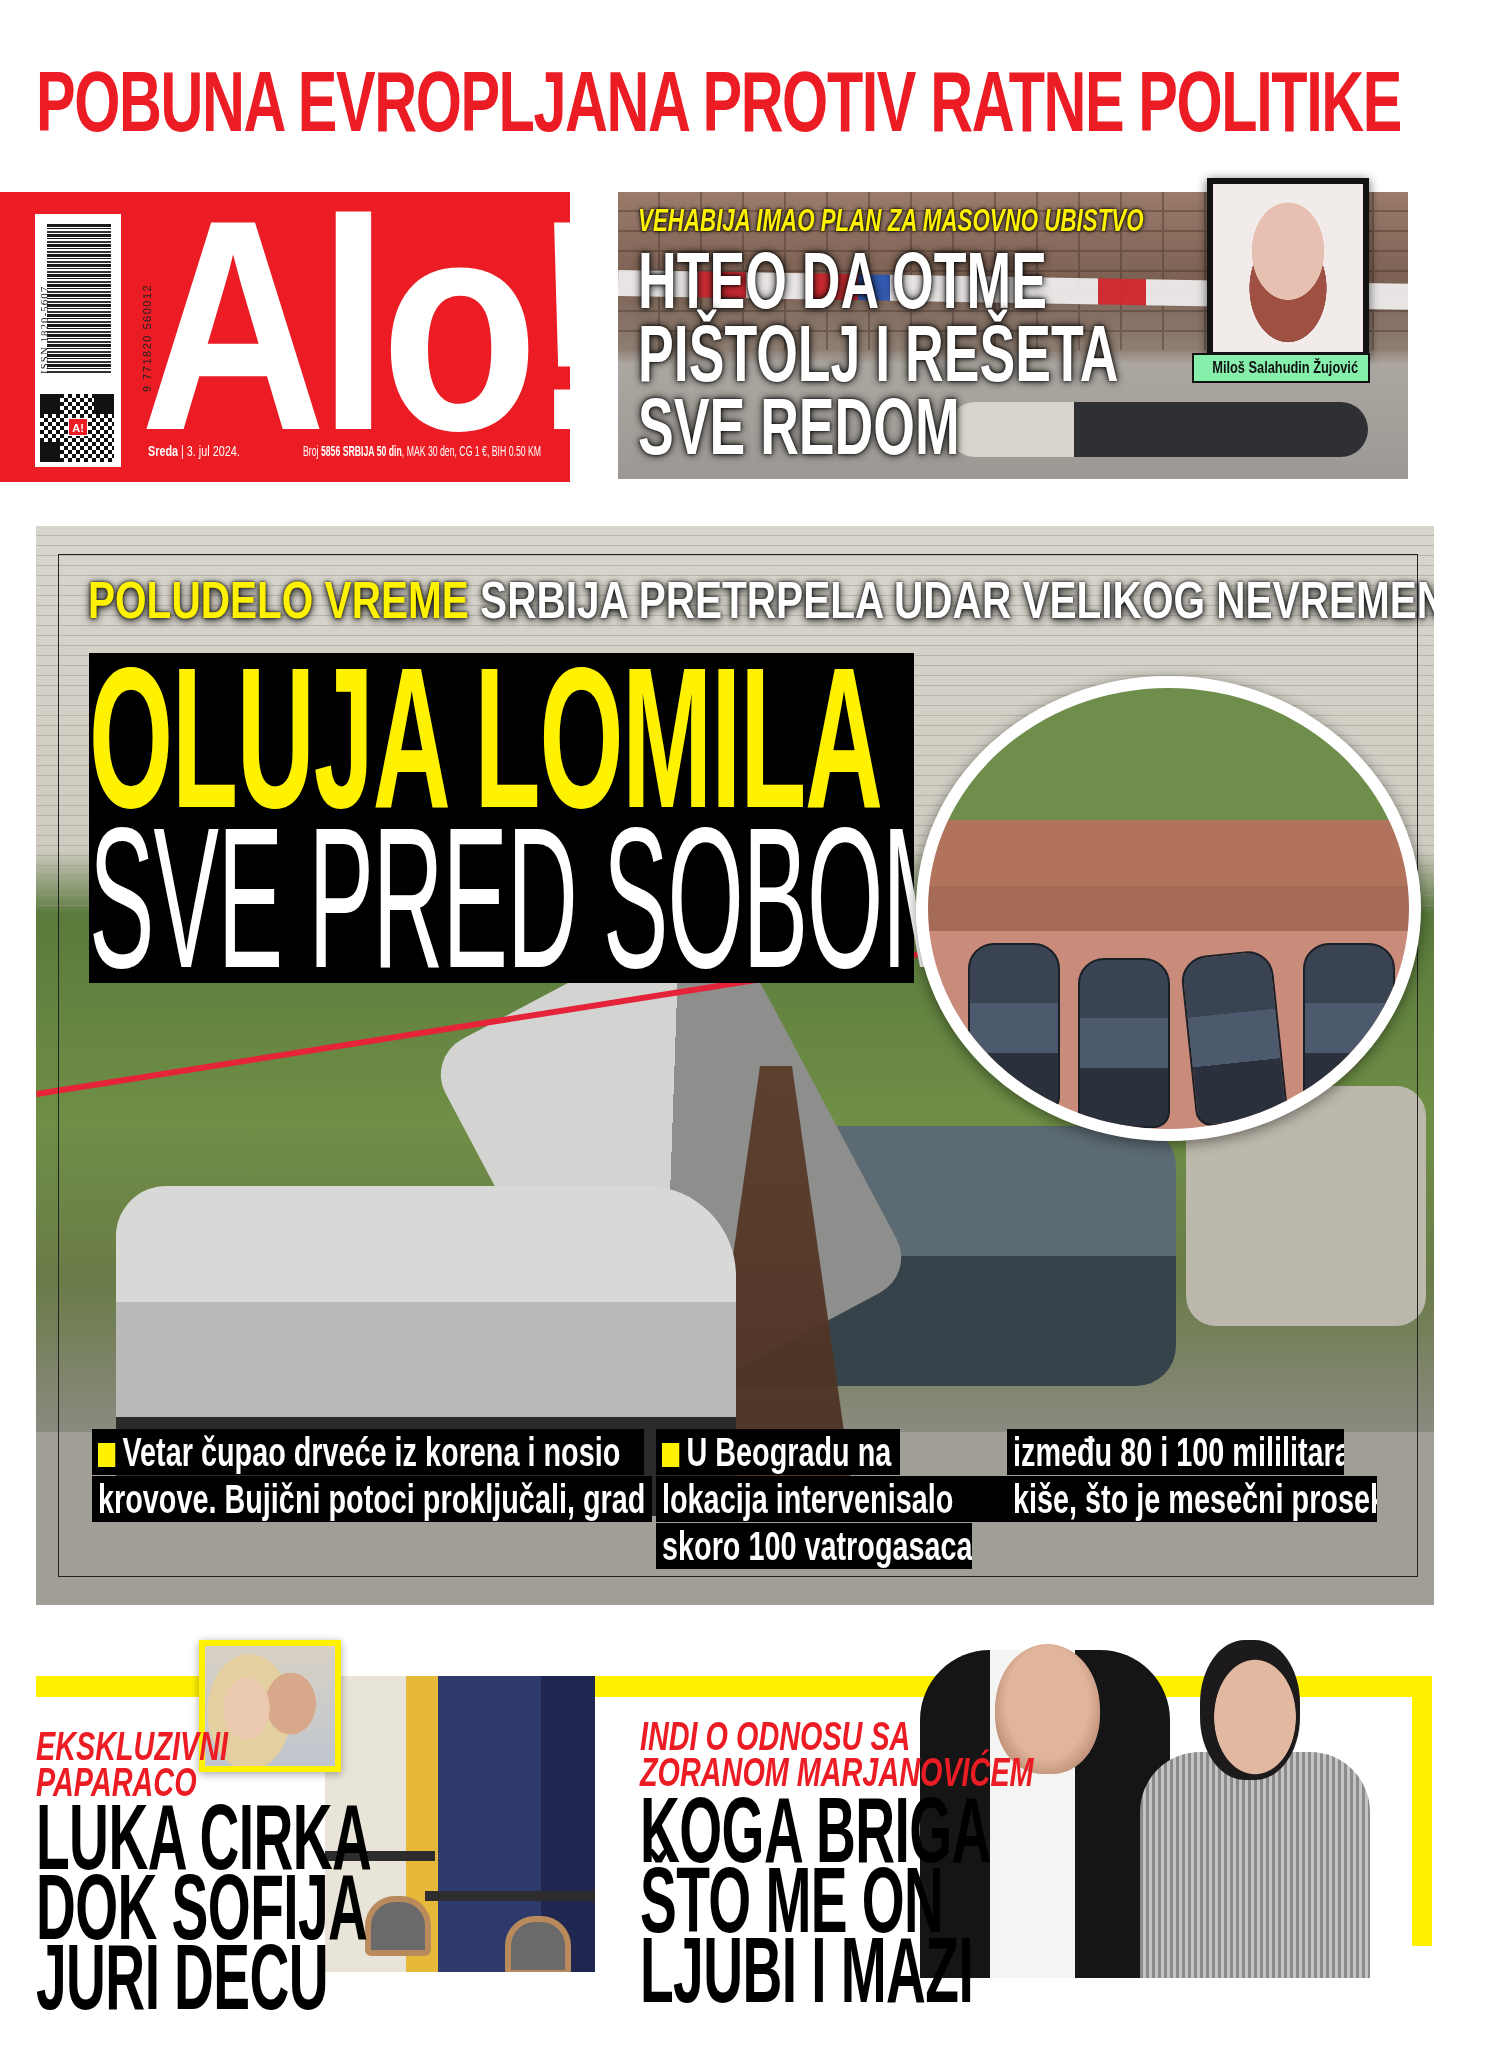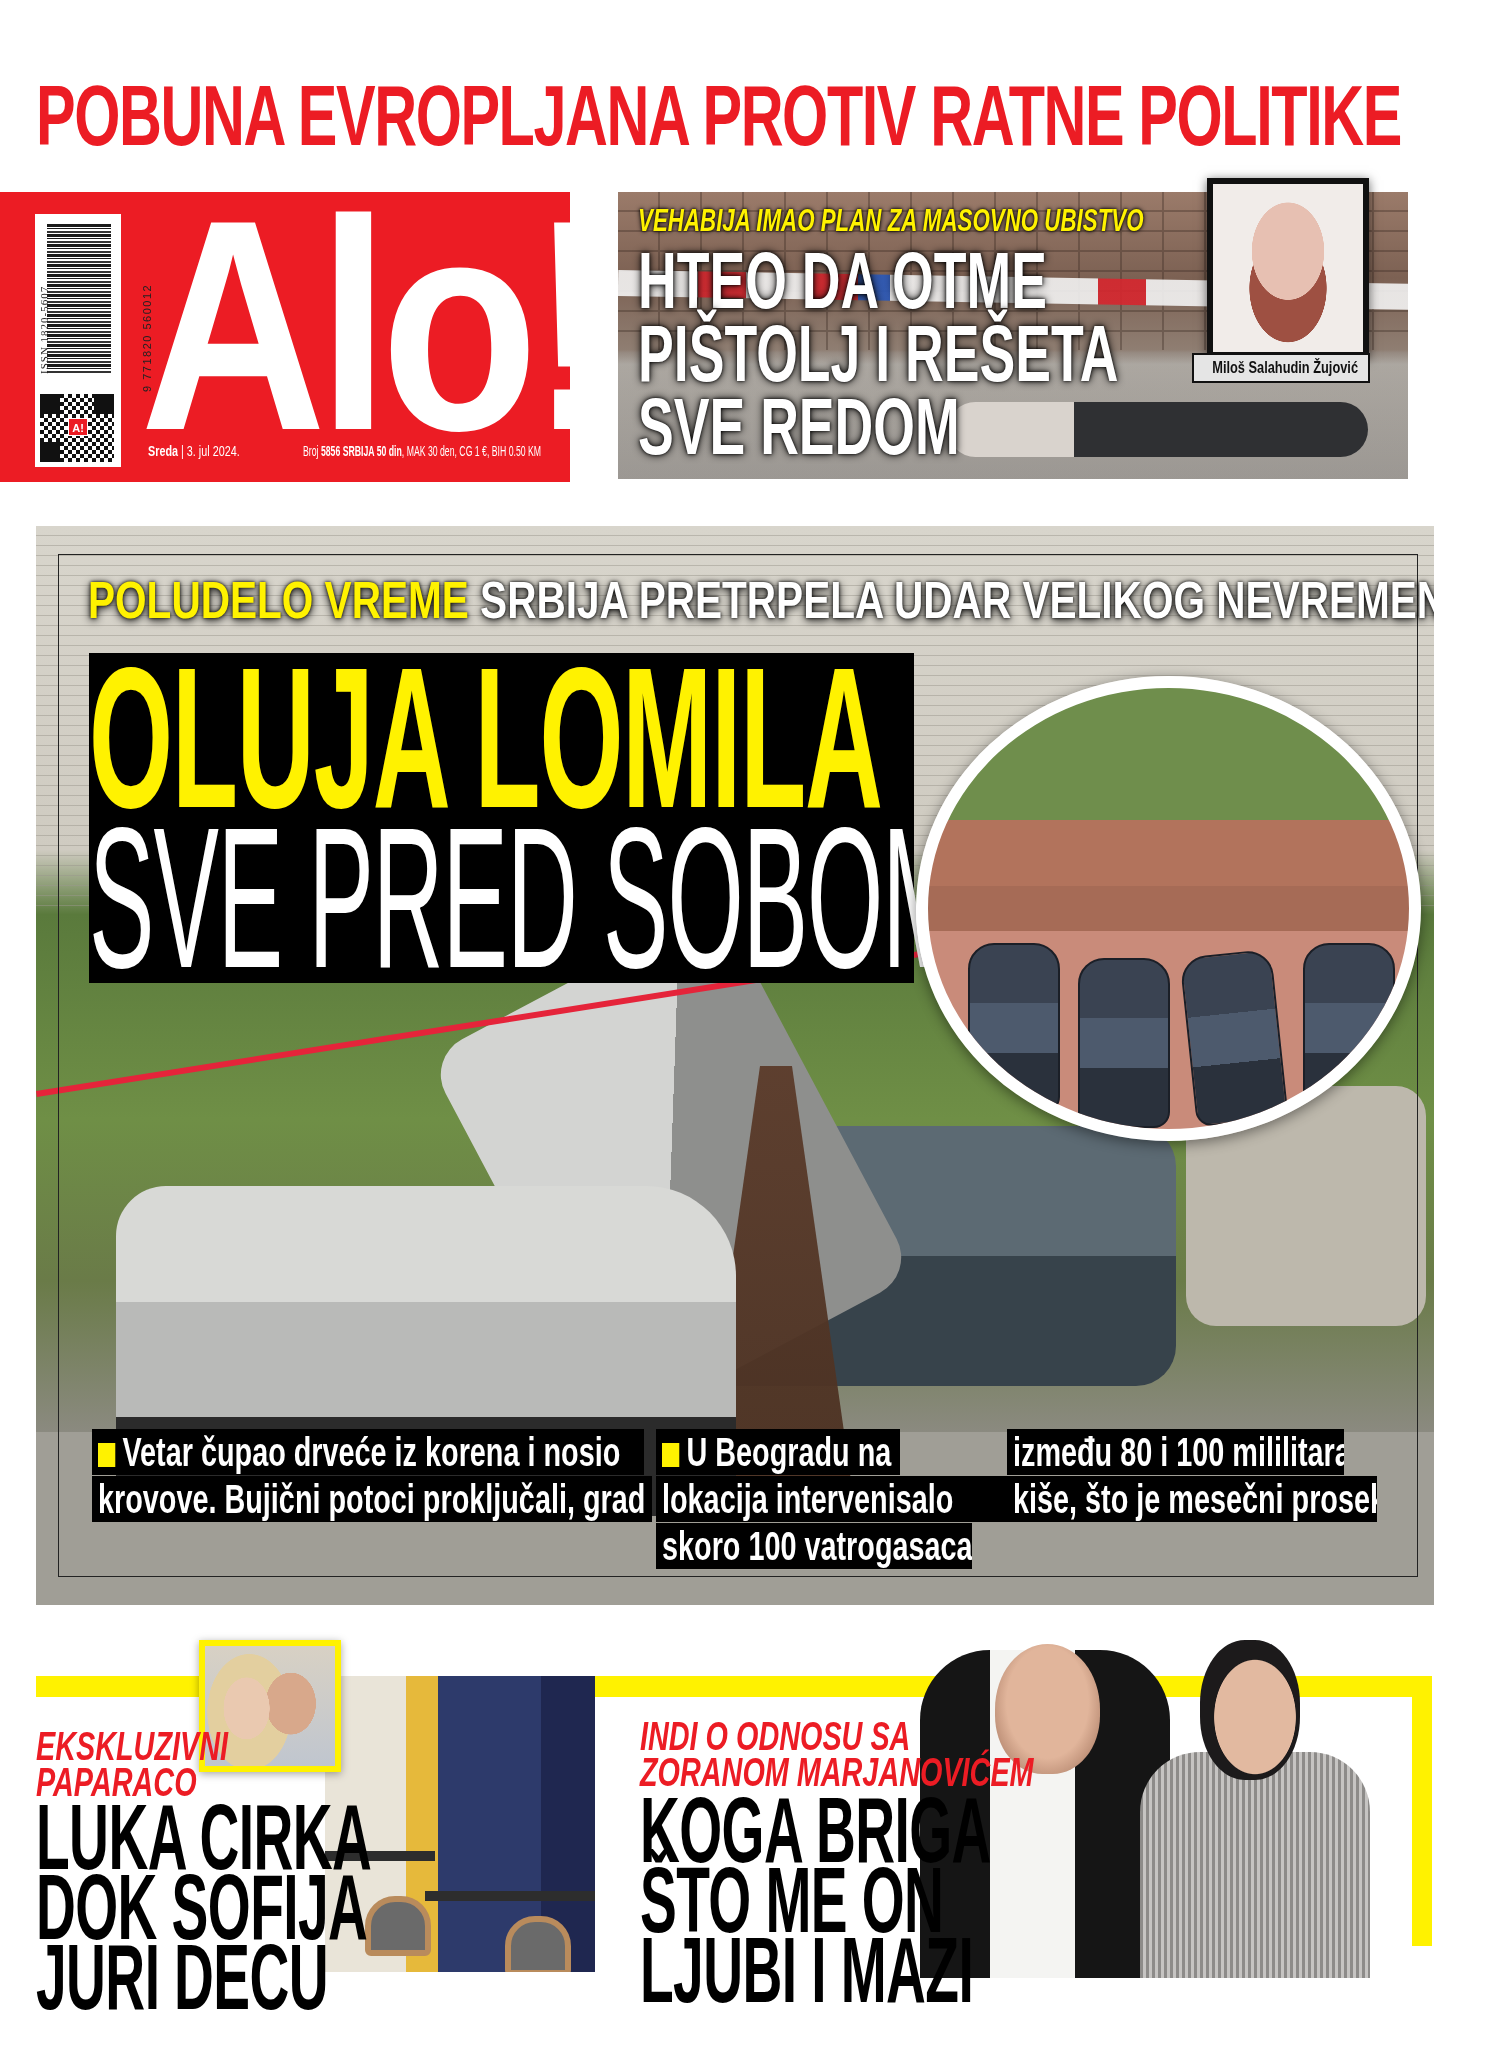--- a/index.html
+++ b/index.html
@@ -2,21 +2,21 @@
 <html><head>
   <meta charset="utf-8">
   <style>
     * { box-sizing: border-box; margin: 0; padding: 0; }
     html, body { width: 1503px; height: 2048px; background: #ffffff; overflow: hidden; }
     body { position: relative; font-family: "Liberation Sans", "DejaVu Sans", sans-serif; }
 
     .condensed { font-family: "Liberation Sans", "DejaVu Sans", sans-serif; font-weight: 700; transform-origin: left top; display: inline-block; white-space: nowrap; }
 
     
-    .top-banner { position: absolute; left: 36px; top: 72px; width: 1400px; height: 90px; overflow: hidden; text-decoration: underline; }
+    .top-banner { position: absolute; left: 36px; top: 58px; width: 1400px; height: 90px; overflow: hidden; text-decoration: underline; }
     .top-banner .txt { color: #ec1c24; font-size: 86px; line-height: 86px; letter-spacing: -2px; transform: scaleX(0.69); }
 
     
     .masthead { position: absolute; left: 0; top: 192px; width: 570px; height: 290px; background: #ec1c24; }
     .barcode-panel { position: absolute; left: 35px; top: 22px; width: 86px; height: 253px; background: #fff; }
     .barcode-bars { position: absolute; left: 12px; top: 10px; width: 64px; height: 150px;
       background: repeating-linear-gradient(180deg, #1a1a1a 0 3px, #fff 3px 4px, #1a1a1a 4px 5px, #fff 5px 7px, #333 7px 9px, #fff 9px 10px); }
     .issn-text { position: absolute; left: 3px; top: 160px; font-size: 11px; color: #222; transform: rotate(-90deg); transform-origin: left top; white-space: nowrap; font-family: "Liberation Serif", serif; letter-spacing: 1px; }
     .ean-text { position: absolute; left: 106px; top: 178px; font-size: 11px; color: #222; transform: rotate(-90deg); transform-origin: left top; white-space: nowrap; font-family: "Liberation Sans", sans-serif; letter-spacing: 1.5px; }
     .qr { position: absolute; left: 5px; top: 180px; width: 74px; height: 68px;
@@ -41,21 +41,21 @@
     .crime-bricks { position: absolute; inset: 0 0 45% 0; opacity: .35;
       background: repeating-linear-gradient(180deg, transparent 0 18px, #3a2a22 18px 20px), repeating-linear-gradient(90deg, transparent 0 40px, #3a2a22 40px 42px); }
     .police-tape { position: absolute; left: 0; top: 85px; width: 800px; height: 26px; background: linear-gradient(90deg,#f3f3f3 0 10%, #d7262e 10% 16%, #f3f3f3 16% 24%, #d7262e 24% 30%, #2a58b8 30% 34%, #f3f3f3 34% 60%, #d7262e 60% 66%, #f3f3f3 66% 100%); transform: rotate(1deg); opacity: .9; }
     .body-figure { position: absolute; left: 330px; top: 210px; width: 420px; height: 55px; border-radius: 30px; background: linear-gradient(90deg,#d9d3cd 0 30%, #2f3033 30% 100%); }
     .crime-kicker { position: absolute; left: 20px; top: 12px; color: #fff200; font-size: 31px; font-style: italic; line-height: 34px; transform: scaleX(0.72); text-shadow: 0 0 6px #000, 0 0 3px #000; }
     .crime-headline { position: absolute; left: 20px; top: 52px; color: #fff; font-size: 80px; line-height: 73px; transform: scaleX(0.67); text-shadow: 0 0 10px #000, 0 0 4px #000; }
     .crime-headline div { white-space: nowrap; }
     .portrait-box { position: absolute; left: 1207px; top: 178px; width: 162px; height: 180px; background: #111; padding: 6px; box-shadow: 0 2px 10px rgba(0,0,0,.6); }
     .portrait { width: 100%; height: 100%; background: radial-gradient(ellipse 38% 45% at 50% 42%, #e4b6a8 0 60%, #a46a59 61% 100%), #f0e9e5;
       background: radial-gradient(ellipse 30% 36% at 50% 40%, #e7c0b2 0 80%, transparent 81%), radial-gradient(ellipse 32% 40% at 50% 62%, #9e5042 0 80%, transparent 81%), #f1ece9; }
-    .portrait-caption { position: absolute; left: 1192px; top: 353px; width: 178px; height: 30px; background: #e5e5e5; border: 2px solid #111; color: #111; font-size: 16px; font-weight: 700; line-height: 26px; text-align: center; white-space: nowrap; overflow: hidden; }
+    .portrait-caption { position: absolute; left: 1192px; top: 353px; width: 178px; height: 30px; background: #86efac; border: 2px solid #111; color: #111; font-size: 16px; font-weight: 700; line-height: 26px; text-align: center; white-space: nowrap; overflow: hidden; }
     .portrait-caption span { display: inline-block; transform: scaleX(0.8); }
 
     
     .main-story { position: absolute; left: 36px; top: 526px; width: 1398px; height: 1079px; overflow: hidden;
       background:
         linear-gradient(180deg, rgba(0,0,0,0) 0 84%, rgba(160,158,150,1) 84% 100%),
         linear-gradient(180deg, #d8d5cc 0%, #cfcbc1 30%, #5a7a3c 36%, #6f8f46 55%, #6a7b48 70%, #8b8a80 84%); }
     .facade { position: absolute; left: 0; top: 0; width: 100%; height: 36%; opacity: .5; background: repeating-linear-gradient(180deg, transparent 0 9px, #9b978d 9px 10px); }
     .frame-line { position: absolute; left: 22px; top: 28px; width: 1360px; height: 1023px; border: 1px solid #222; pointer-events: none; }
 

